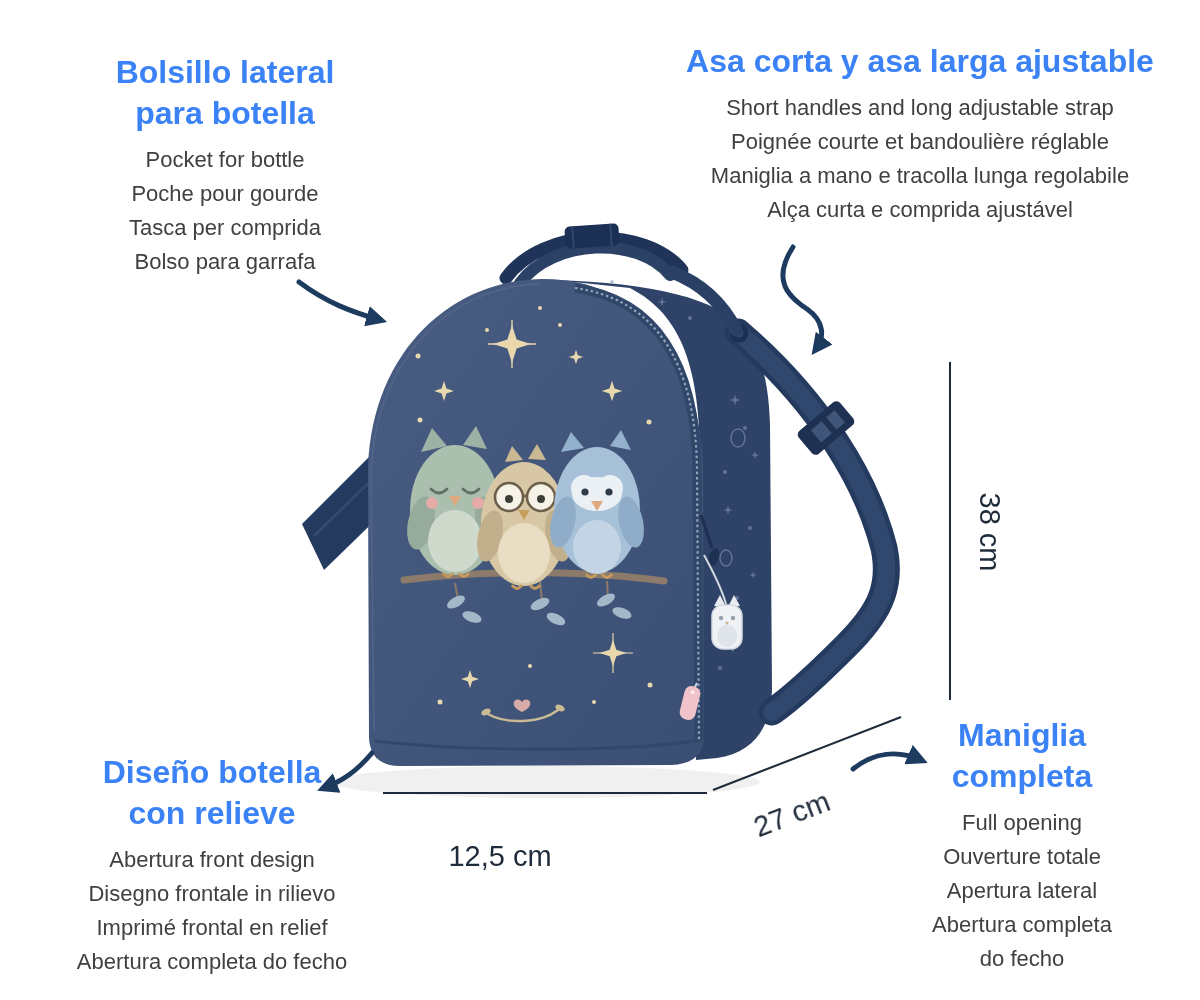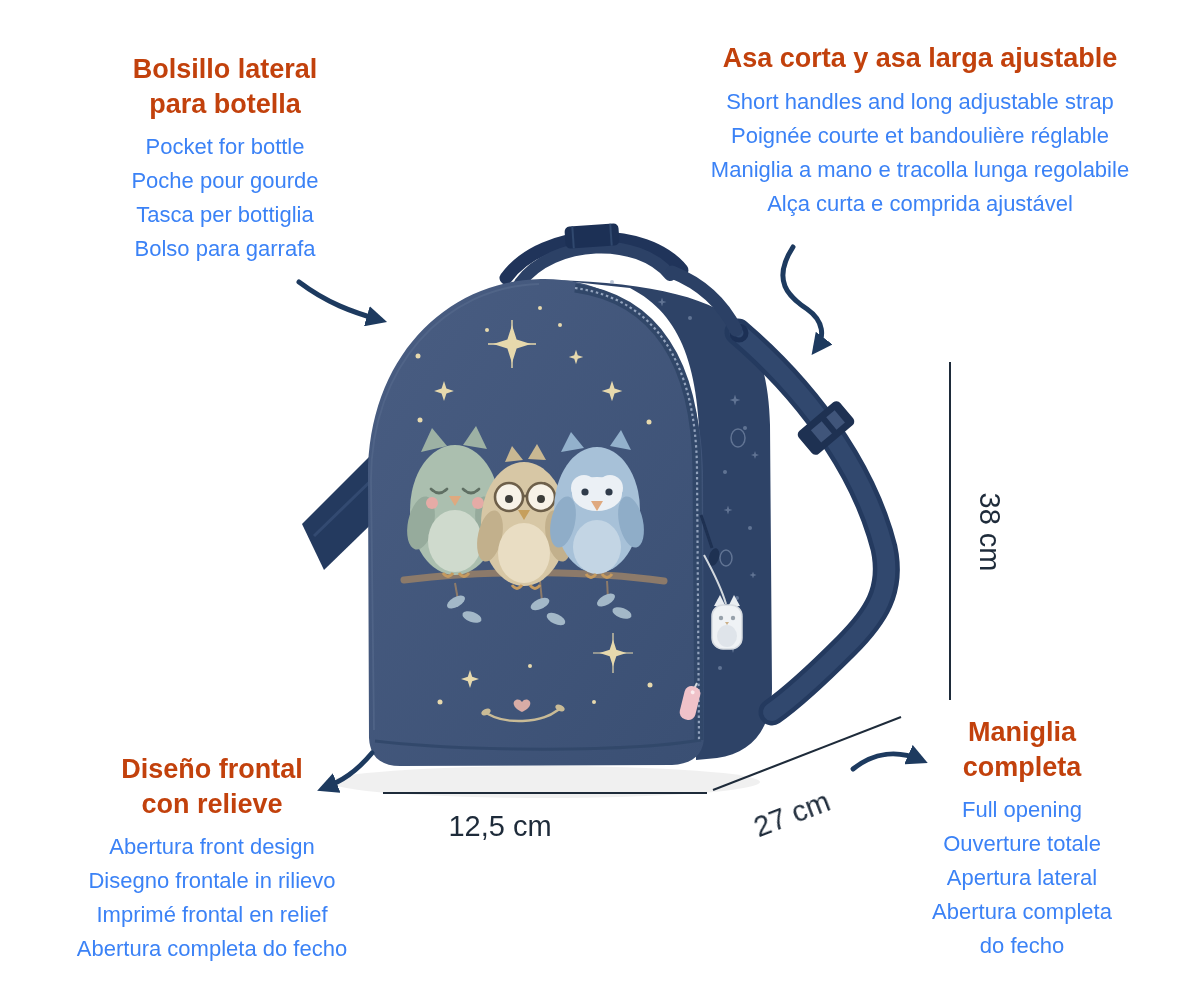--- a/index.html
+++ b/index.html
@@ -1,21 +1,21 @@
 <!DOCTYPE html>
 <html><head>
 <meta charset="utf-8">
 <style>
   * { margin:0; padding:0; box-sizing:border-box; }
   html,body { width:1200px; height:1000px; background:#ffffff; font-family:"Liberation Sans", sans-serif; }
   .stage { position:relative; width:1200px; height:1000px; background:#ffffff; overflow:hidden; }
   svg.scene { position:absolute; left:0; top:0; }
   .callout { position:absolute; text-align:center; color:#22364c; }
-  .callout-title { font-weight:bold; font-size:27px; line-height:1.28; white-space:pre-line; color:#c2410c; margin-bottom:9px; }
-  .callout-line { font-size:22px; line-height:1.55; white-space:pre-line; color:#3b82f6; }
+  .callout-title { font-weight:bold; font-size:32px; line-height:1.28; white-space:pre-line; color:#3b82f6; margin-bottom:9px; }
+  .callout-line { font-size:22px; line-height:1.55; white-space:pre-line; color:#404040; }
   .dim-label { position:absolute; font-size:29px; color:#1e2b3a; text-align:center; }
 </style>
 </head>
 <body>
 
 <div class="stage">
 
   <svg class="scene" width="1200" height="1000" viewBox="0 0 1200 1000">
     <defs>
       <linearGradient id="bagGrad" x1="0" y1="0" x2="1" y2="1">
@@ -217,48 +217,48 @@
       <path d="M 372 753 C 356 772 342 781 324 788" marker-end="url(#ah)"></path>
       <path d="M 853 769 C 874 752 898 750 921 760" marker-end="url(#ah)"></path>
     </g>
   </svg>
 
   <div class="callout" style="left:55px; top:52px; width:340px;">
     <div class="callout-title">Bolsillo lateral
 para botella</div>
     <div class="callout-line">Pocket for bottle</div>
     <div class="callout-line">Poche pour gourde</div>
-    <div class="callout-line">Tasca per bottiglia</div>
+    <div class="callout-line">Tasca per comprida</div>
     <div class="callout-line">Bolso para garrafa</div>
   </div>
 
   <div class="callout" style="left:640px; top:41px; width:560px;">
     <div class="callout-title">Asa corta y asa larga ajustable</div>
     <div class="callout-line">Short handles and long adjustable strap</div>
     <div class="callout-line">Poignée courte et bandoulière réglable</div>
     <div class="callout-line">Maniglia a mano e tracolla lunga regolabile</div>
     <div class="callout-line">Alça curta e comprida ajustável</div>
   </div>
 
   <div class="callout" style="left:37px; top:752px; width:350px;">
-    <div class="callout-title">Diseño frontal
+    <div class="callout-title">Diseño botella
 con relieve</div>
     <div class="callout-line">Abertura front design</div>
     <div class="callout-line">Disegno frontale in rilievo</div>
     <div class="callout-line">Imprimé frontal en relief</div>
     <div class="callout-line">Abertura completa do fecho</div>
   </div>
 
   <div class="callout" style="left:857px; top:715px; width:330px;">
     <div class="callout-title">Maniglia
 completa</div>
     <div class="callout-line">Full opening</div>
     <div class="callout-line">Ouverture totale</div>
     <div class="callout-line">Apertura lateral</div>
     <div class="callout-line">Abertura completa
 do fecho</div>
   </div>
 
   <div class="dim-label" style="left:935px; top:512px; width:110px; height:40px; line-height:40px; transform:rotate(90deg);">38 cm</div>
-  <div class="dim-label" style="left:400px; top:810px; width:200px;">12,5 cm</div>
+  <div class="dim-label" style="left:400px; top:840px; width:200px;">12,5 cm</div>
   <div class="dim-label" style="left:722px; top:798px; width:140px; transform:rotate(-21deg);">27 cm</div>
 
 </div>
 
 </body></html>

